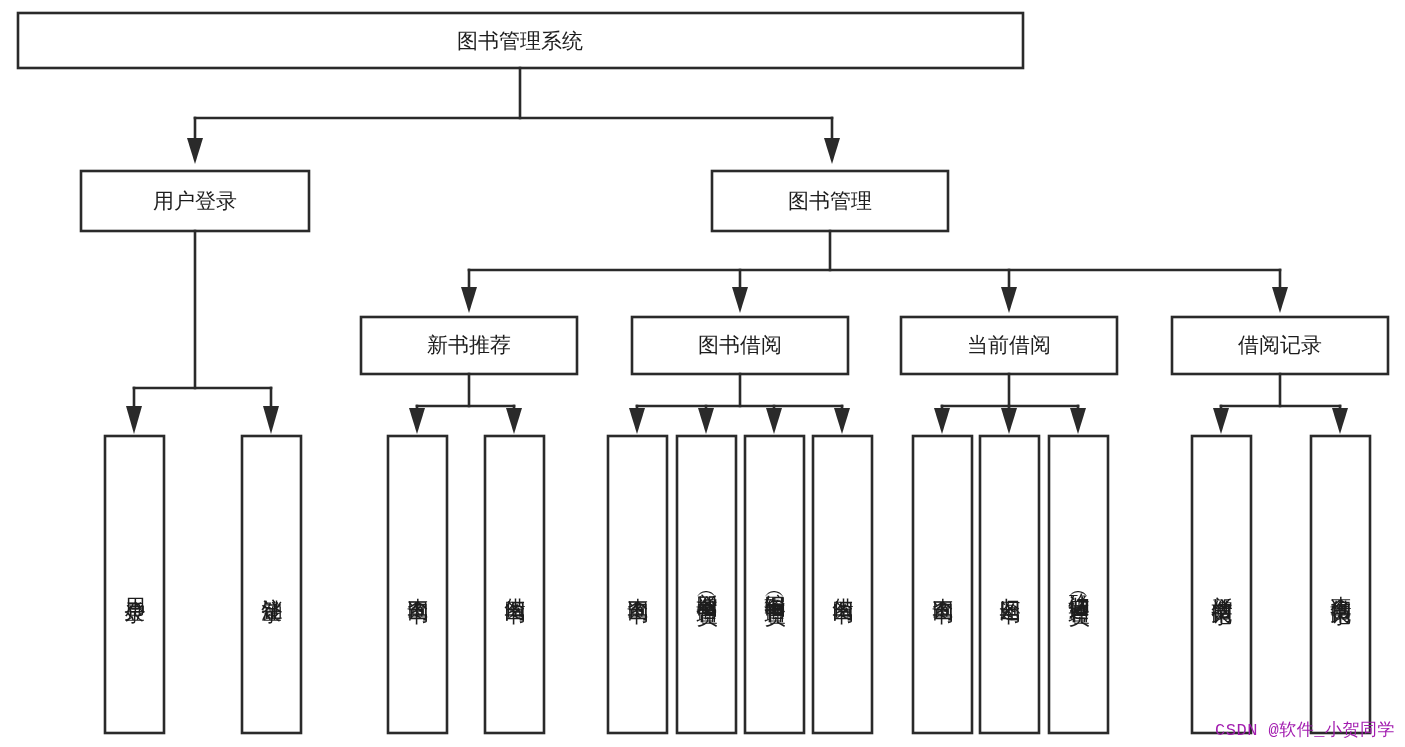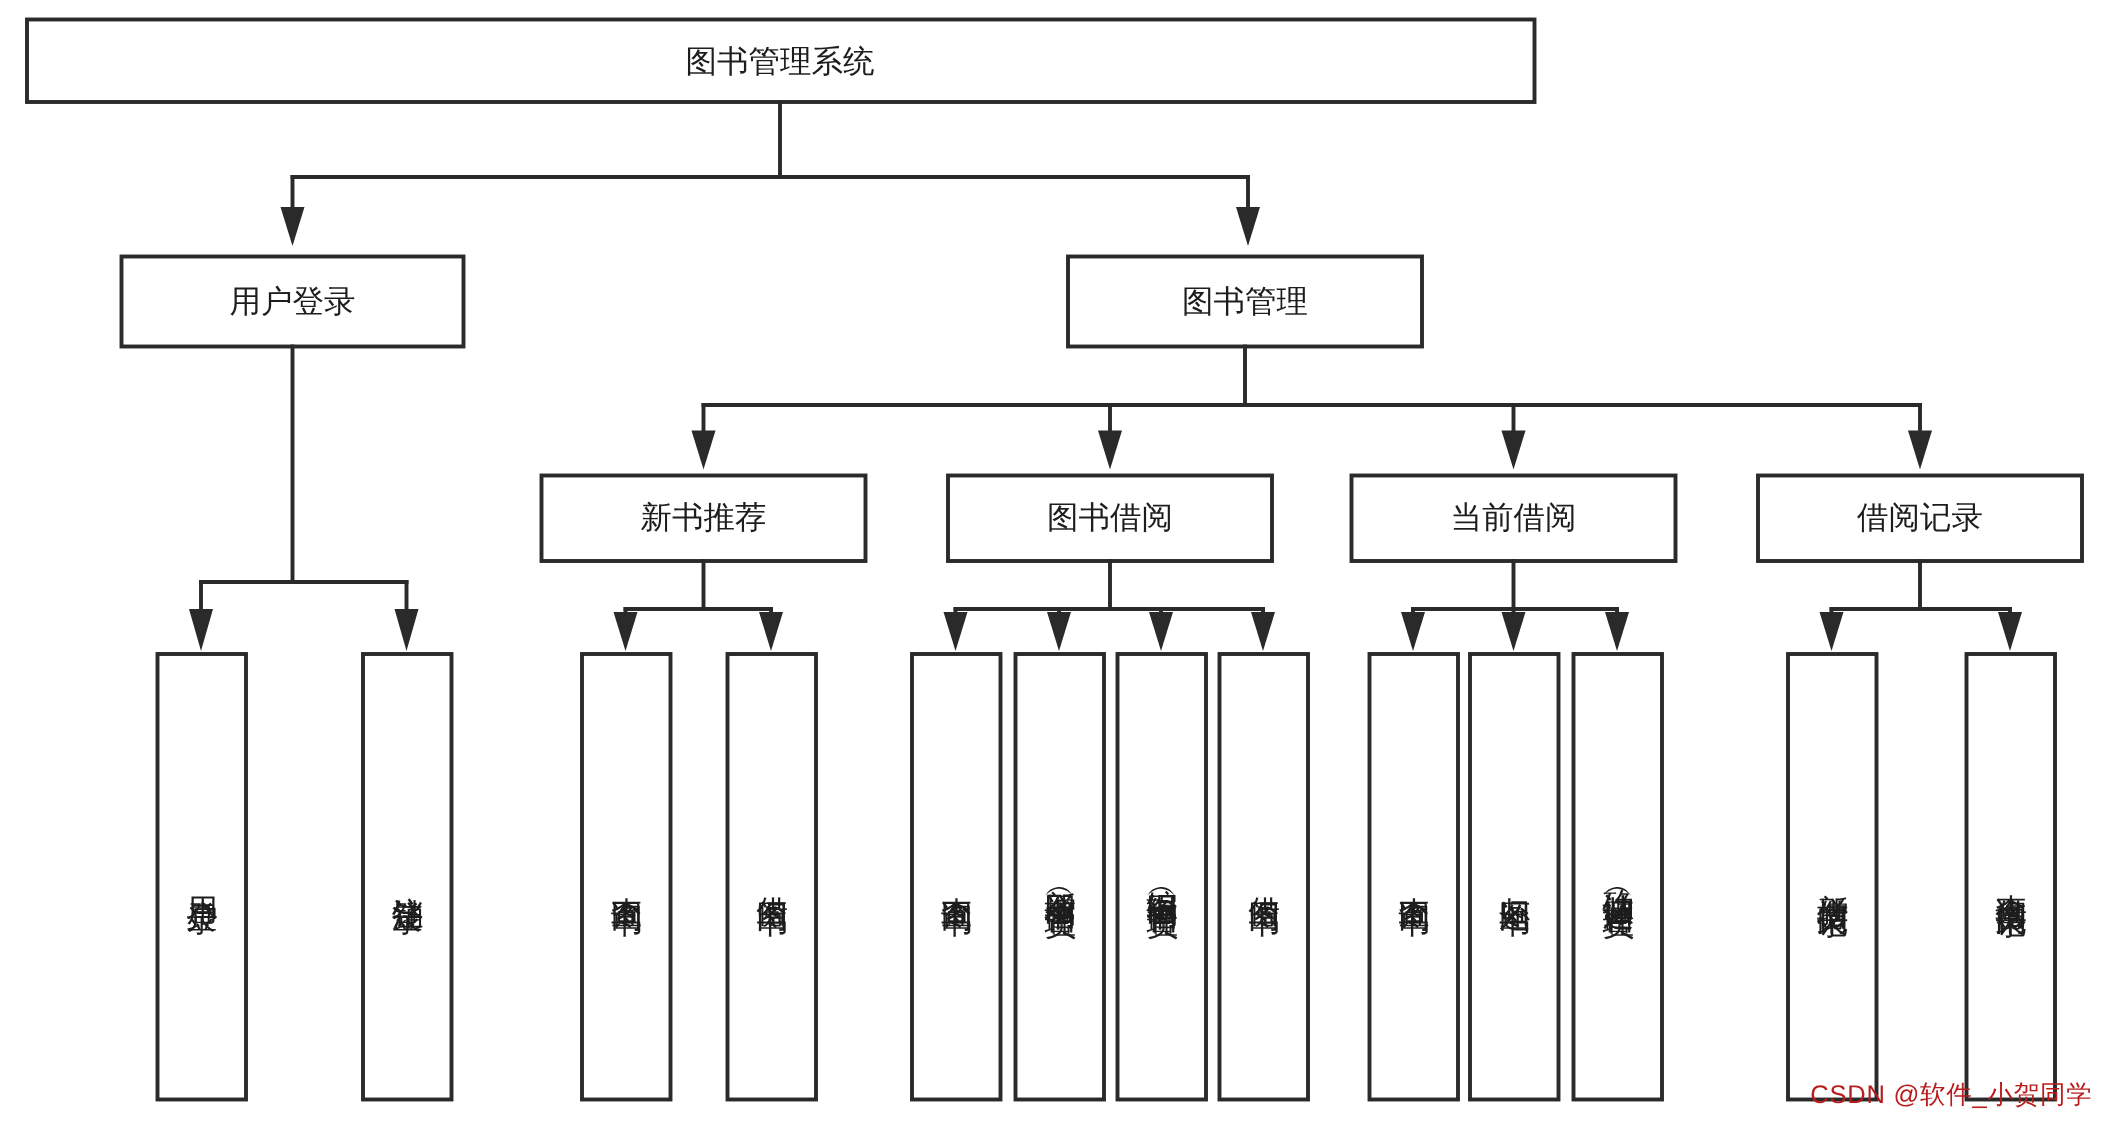--- a/index.html
+++ b/index.html
@@ -63,23 +63,23 @@
     align-items: center;
     justify-content: center;
     text-align: center;
     white-space: nowrap;
     pointer-events: none;
   }
   .watermark {
     position: absolute;
     right: 10px;
     bottom: 6px;
-    font-family: Liberation Sans, sans-serif;
+    font-family: Liberation Mono, monospace;
     font-size: 17px;
-    color: #b91c1c;
+    color: #a21caf;
     letter-spacing: 0.5px;
     white-space: nowrap;
   }
 </style>
 </head>
 <body>
 
 <div id="diagram-root">
 
   <svg id="diagram-svg" viewBox="0 0 1405 747">

